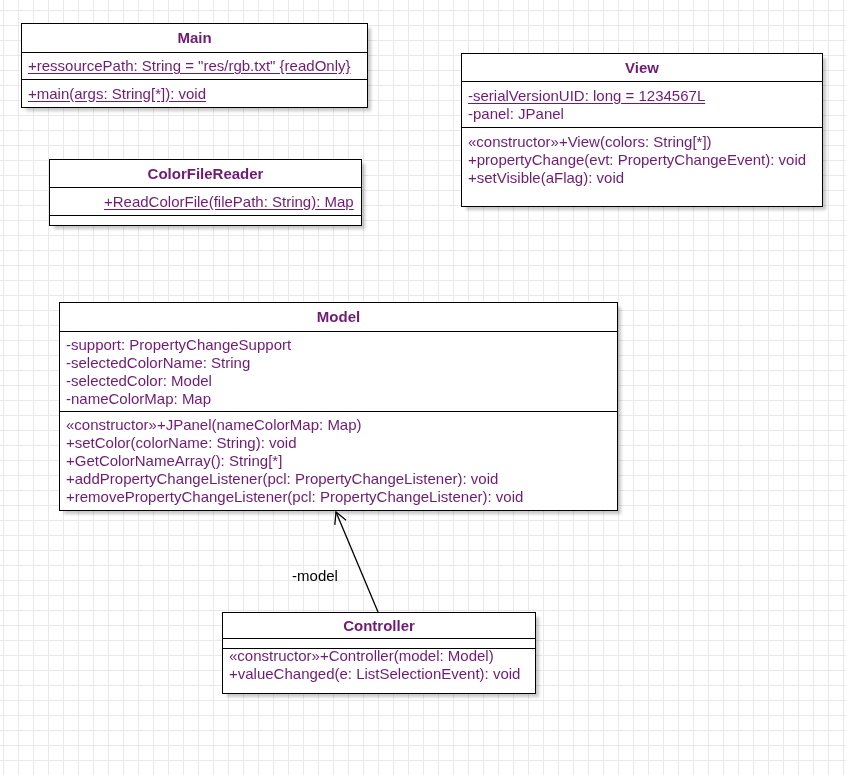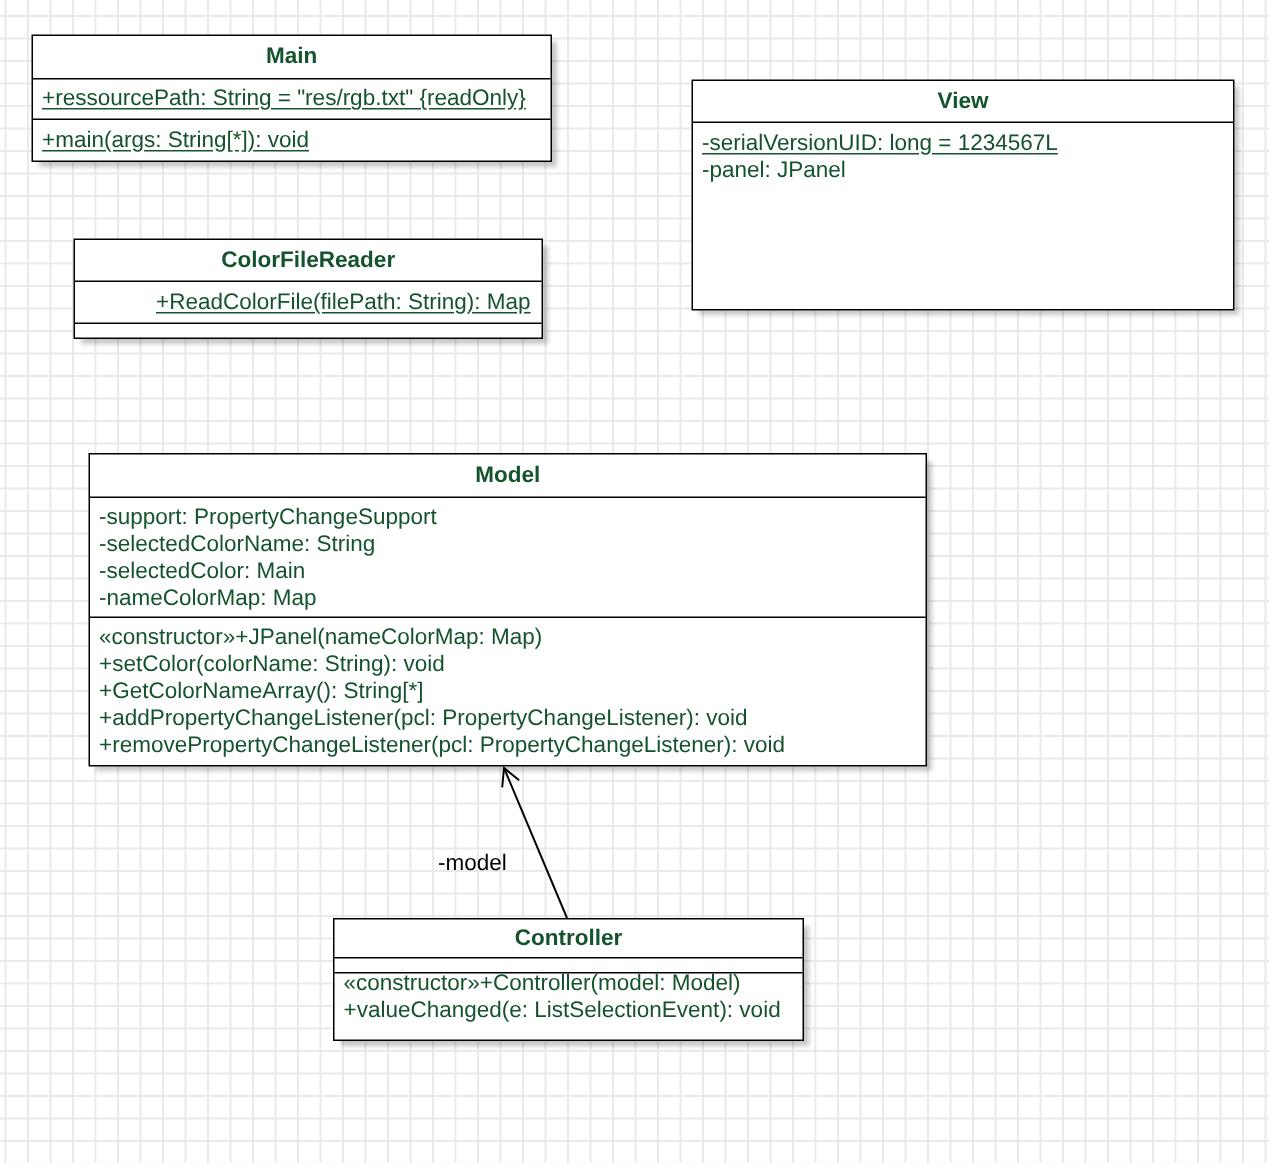--- a/index.html
+++ b/index.html
@@ -14,21 +14,21 @@
     background-image:
       linear-gradient(to bottom, #e9e9e9 1px, transparent 1px),
       linear-gradient(to right, #e9e9e9 1px, transparent 1px);
     background-size:15px 15px;
     background-position:3px 10px;
   }
   .uml-class {
     position:absolute; background:#ffffff;
     border:1px solid #000; box-sizing:border-box;
     box-shadow:4px 4px 3px -1px rgba(0,0,0,0.22);
-    font-size:15px; line-height:18px; color:#14532d;
+    font-size:15px; line-height:18px; color:#701a75;
   }
   .uml-title {
     font-weight:bold; font-size:15px;
     display:flex; align-items:center; justify-content:center;
     box-sizing:border-box;
   }
   .uml-sec {
     border-top:1px solid #000; box-sizing:border-box;
     display:flex; flex-direction:column;
   }
@@ -56,36 +56,41 @@
       <div class="member static">+main(args: String[*]): void</div>
     </div>
   </div>
 
   <div class="uml-class" style="left:461px; top:53px; width:362px; height:154px;">
     <div class="uml-title" style="height:27px;">View</div>
     <div class="uml-sec vcenter" style="height:46px;">
       <div class="member static">-serialVersionUID: long = 1234567L</div>
       <div class="member">-panel: JPanel</div>
     </div>
+    <div class="uml-sec vtop" style="height:79px;">
+      <div class="member">«constructor»+View(colors: String[*])</div>
+      <div class="member">+propertyChange(evt: PropertyChangeEvent): void</div>
+      <div class="member">+setVisible(aFlag): void</div>
+    </div>
   </div>
 
   <div class="uml-class" style="left:49px; top:159px; width:313px; height:67px;">
     <div class="uml-title" style="height:27px;">ColorFileReader</div>
     <div class="uml-sec vcenter" style="height:28px;padding-left:48px;">
       <div class="member static">+ReadColorFile(filePath: String): Map</div>
     </div>
     <div class="uml-sec" style="height:10px;"></div>
   </div>
 
   <div class="uml-class" style="left:59px; top:302px; width:559px; height:209px;">
     <div class="uml-title" style="height:28px;">Model</div>
     <div class="uml-sec vcenter" style="height:80px;">
       <div class="member">-support: PropertyChangeSupport</div>
       <div class="member">-selectedColorName: String</div>
-      <div class="member">-selectedColor: Main</div>
+      <div class="member">-selectedColor: Model</div>
       <div class="member">-nameColorMap: Map</div>
     </div>
     <div class="uml-sec vcenter" style="height:99px;">
       <div class="member">«constructor»+JPanel(nameColorMap: Map)</div>
       <div class="member">+setColor(colorName: String): void</div>
       <div class="member">+GetColorNameArray(): String[*]</div>
       <div class="member">+addPropertyChangeListener(pcl: PropertyChangeListener): void</div>
       <div class="member">+removePropertyChangeListener(pcl: PropertyChangeListener): void</div>
     </div>
   </div>

